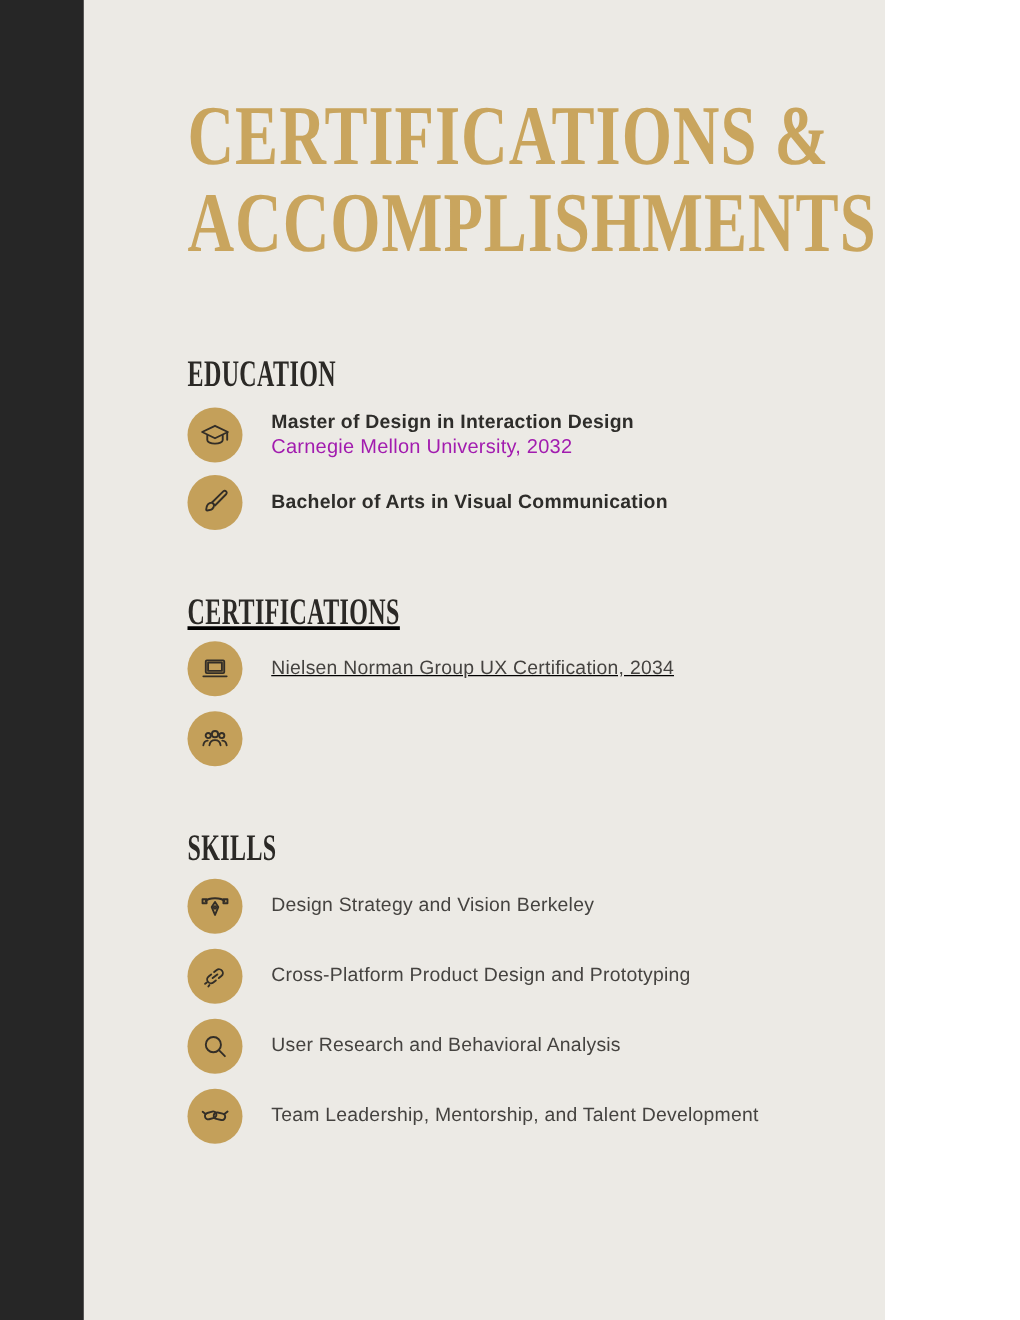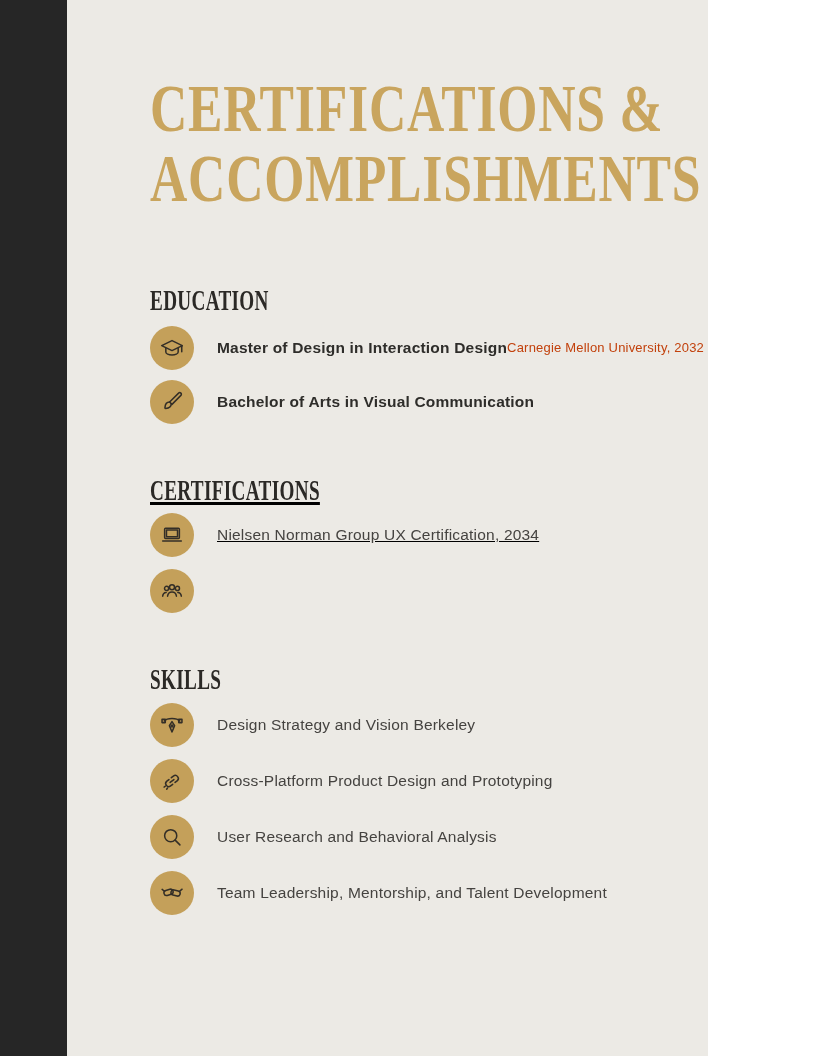--- a/index.html
+++ b/index.html
@@ -83,34 +83,34 @@
 
   svg.icon {
     width: 26px; height: 26px;
     stroke: #332E27;
     fill: none;
     stroke-width: 1.4;
     stroke-linecap: round;
     stroke-linejoin: round;
   }
 
-  .edu-text { display: flex; flex-direction: row; }
+  .edu-text { display: flex; flex-direction: column; }
 
   .edu-title {
     font-weight: 700;
     font-size: 15.5px;
     line-height: 20px;
     letter-spacing: 0.2px;
     color: #2E2D2A;
   }
   .edu-subtitle {
-    font-size: 13px;
+    font-size: 16px;
     line-height: 20px;
     letter-spacing: 0.2px;
-    color: #c2410c;
+    color: #a21caf;
   }
   .item-text {
     font-size: 15.5px;
     line-height: 20px;
     letter-spacing: 0.2px;
     color: #454340;
   }
 </style>
 </head>
 <body>

